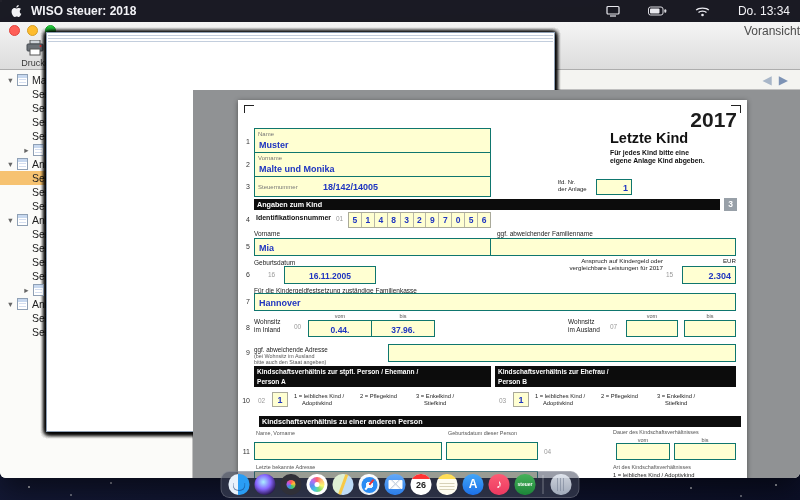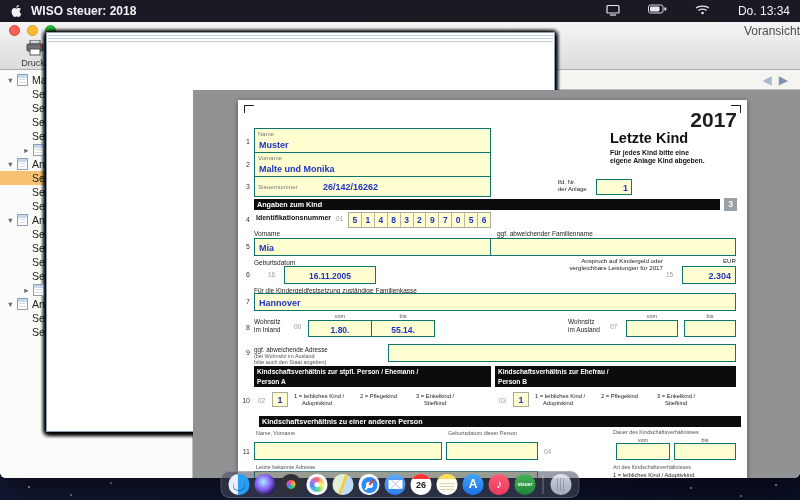--- a/index.html
+++ b/index.html
@@ -9,21 +9,21 @@
   .stars{position:absolute;top:0;left:0;width:2px;height:2px;border-radius:50%;background:#fff;
     box-shadow:28px 486px rgba(255,255,255,.8),70px 494px rgba(255,255,255,.5),
     110px 482px rgba(255,255,255,.6),690px 487px rgba(255,255,255,.7),
     740px 495px rgba(255,255,255,.5),775px 484px rgba(255,255,255,.8),
     15px 470px rgba(255,255,255,.4),790px 472px rgba(255,255,255,.4)}
   
   .menubar{position:absolute;top:0;left:0;right:0;height:22px;background:rgba(26,26,34,.96);
     display:flex;align-items:center;color:#f2f2f6;font-size:12px;padding:0 10px;z-index:40}
   .apple{display:flex;align-items:center}
   .app-name{font-weight:bold;margin-left:9px}
-  .mb-right{margin-left:auto;display:flex;align-items:flex-start;gap:28px}
+  .mb-right{margin-left:auto;display:flex;align-items:center;gap:28px}
   .mbi{display:flex;align-items:center}
   .clock{font-size:12px}
   
   .window{position:absolute;top:22px;left:0;width:800px;height:456px;background:#ececec;
     border-radius:0 0 6px 6px;box-shadow:0 12px 30px rgba(0,0,0,.55);overflow:hidden;
     display:flex;flex-direction:column;z-index:10}
   .titlebar{height:18px;position:relative;background:linear-gradient(#f4f4f4,#ececec);flex:none}
   .traffic{position:absolute;left:9px;top:3px;display:flex;gap:7px}
   .light{width:11px;height:11px;border-radius:50%;display:inline-block}
   .light.red{background:#ff5f57;border:1px solid #e0443e}
@@ -396,21 +396,21 @@
             <span class="ab fl" style="left:3px;top:2px">Vorname</span>
             <span class="ab fv" style="left:4px;top:11px">Malte und Monika</span>
           </div>
 
           <div class="ab ftitle" style="left:372px;top:30px">Letzte Kind</div>
           <div class="ab sub" style="left:372px;top:49px">Für jedes Kind bitte eine</div>
           <div class="ab sub" style="left:372px;top:57px">eigene Anlage Kind abgeben.</div>
 
           <div class="ab f" style="left:16px;top:76px;width:237px;height:21px">
             <span class="ab fl" style="left:3px;top:7px">Steuernummer</span>
-            <span class="ab fv" style="left:68px;top:5px">26/142/16262</span>
+            <span class="ab fv" style="left:68px;top:5px">18/142/14005</span>
           </div>
           <span class="ab" style="left:320px;top:79px;font-size:6px;color:#222">lfd. Nr.</span>
           <span class="ab" style="left:320px;top:86px;font-size:6px;color:#222">der Anlage</span>
           <div class="ab f" style="left:358px;top:79px;width:36px;height:16px">
             <span class="ab fv" style="right:3px;top:3px">1</span>
           </div>
 
           <div class="ab bar" style="left:16px;top:99px;width:466px;height:11px"><span>Angaben zum Kind</span></div>
           <div class="ab badge" style="left:486px;top:98px">3</div>
 
@@ -454,24 +454,24 @@
           <div class="ab f" style="left:16px;top:193px;width:482px;height:18px">
             <span class="ab fv" style="left:4px;top:4px">Hannover</span>
           </div>
 
           <span class="ab small" style="left:16px;top:218px">Wohnsitz</span>
           <span class="ab small" style="left:16px;top:226px">im Inland</span>
           <span class="ab code" style="left:56px;top:223px">00</span>
           <div class="ab vb" style="left:70px;top:213px;width:64px">vom</div>
           <div class="ab vb" style="left:133px;top:213px;width:64px">bis</div>
           <div class="ab f" style="left:70px;top:220px;width:64px;height:17px">
-            <span class="ab fvc" style="top:3.5px">1.80.</span>
+            <span class="ab fvc" style="top:3.5px">0.44.</span>
           </div>
           <div class="ab f" style="left:133px;top:220px;width:64px;height:17px">
-            <span class="ab fvc" style="top:3.5px">55.14.</span>
+            <span class="ab fvc" style="top:3.5px">37.96.</span>
           </div>
           <span class="ab small" style="left:330px;top:218px">Wohnsitz</span>
           <span class="ab small" style="left:330px;top:226px">im Ausland</span>
           <span class="ab code" style="left:372px;top:223px">07</span>
           <div class="ab vb" style="left:388px;top:213px;width:52px">vom</div>
           <div class="ab vb" style="left:446px;top:213px;width:52px">bis</div>
           <div class="ab f" style="left:388px;top:220px;width:52px;height:17px"></div>
           <div class="ab f" style="left:446px;top:220px;width:52px;height:17px"></div>
 
           <span class="ab" style="left:16px;top:246px;font-size:6.3px;color:#222">ggf. abweichende Adresse</span>

